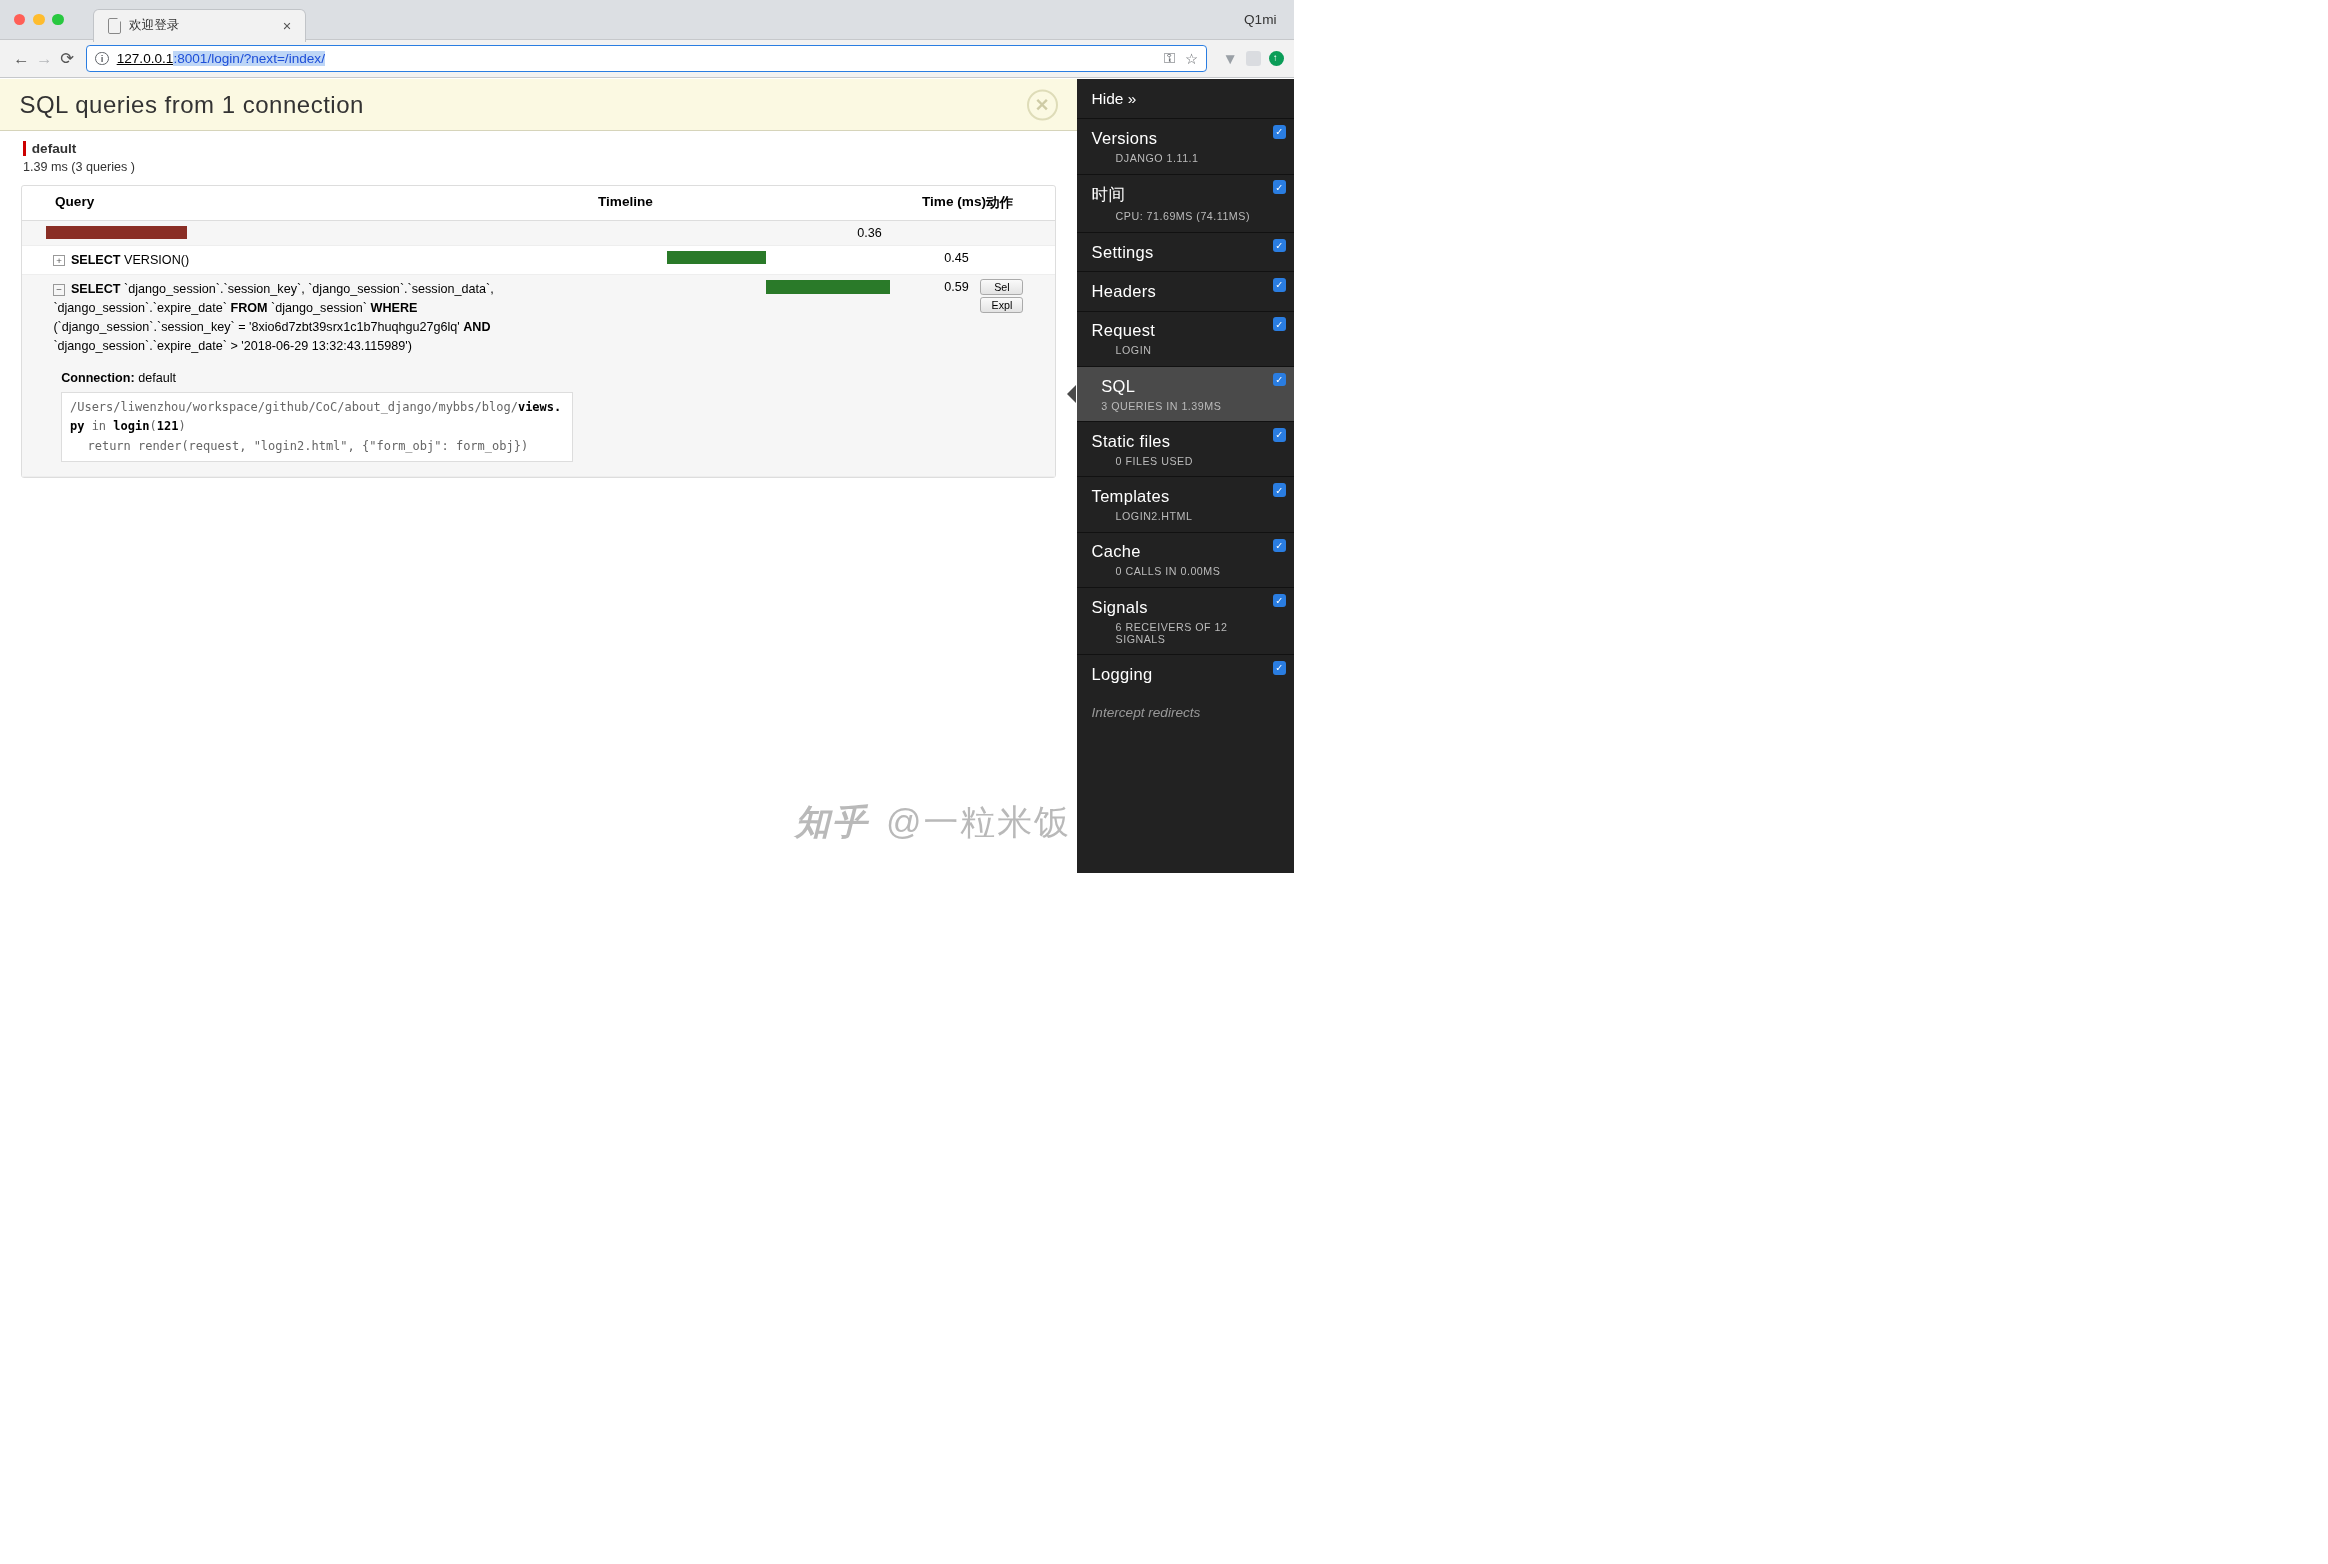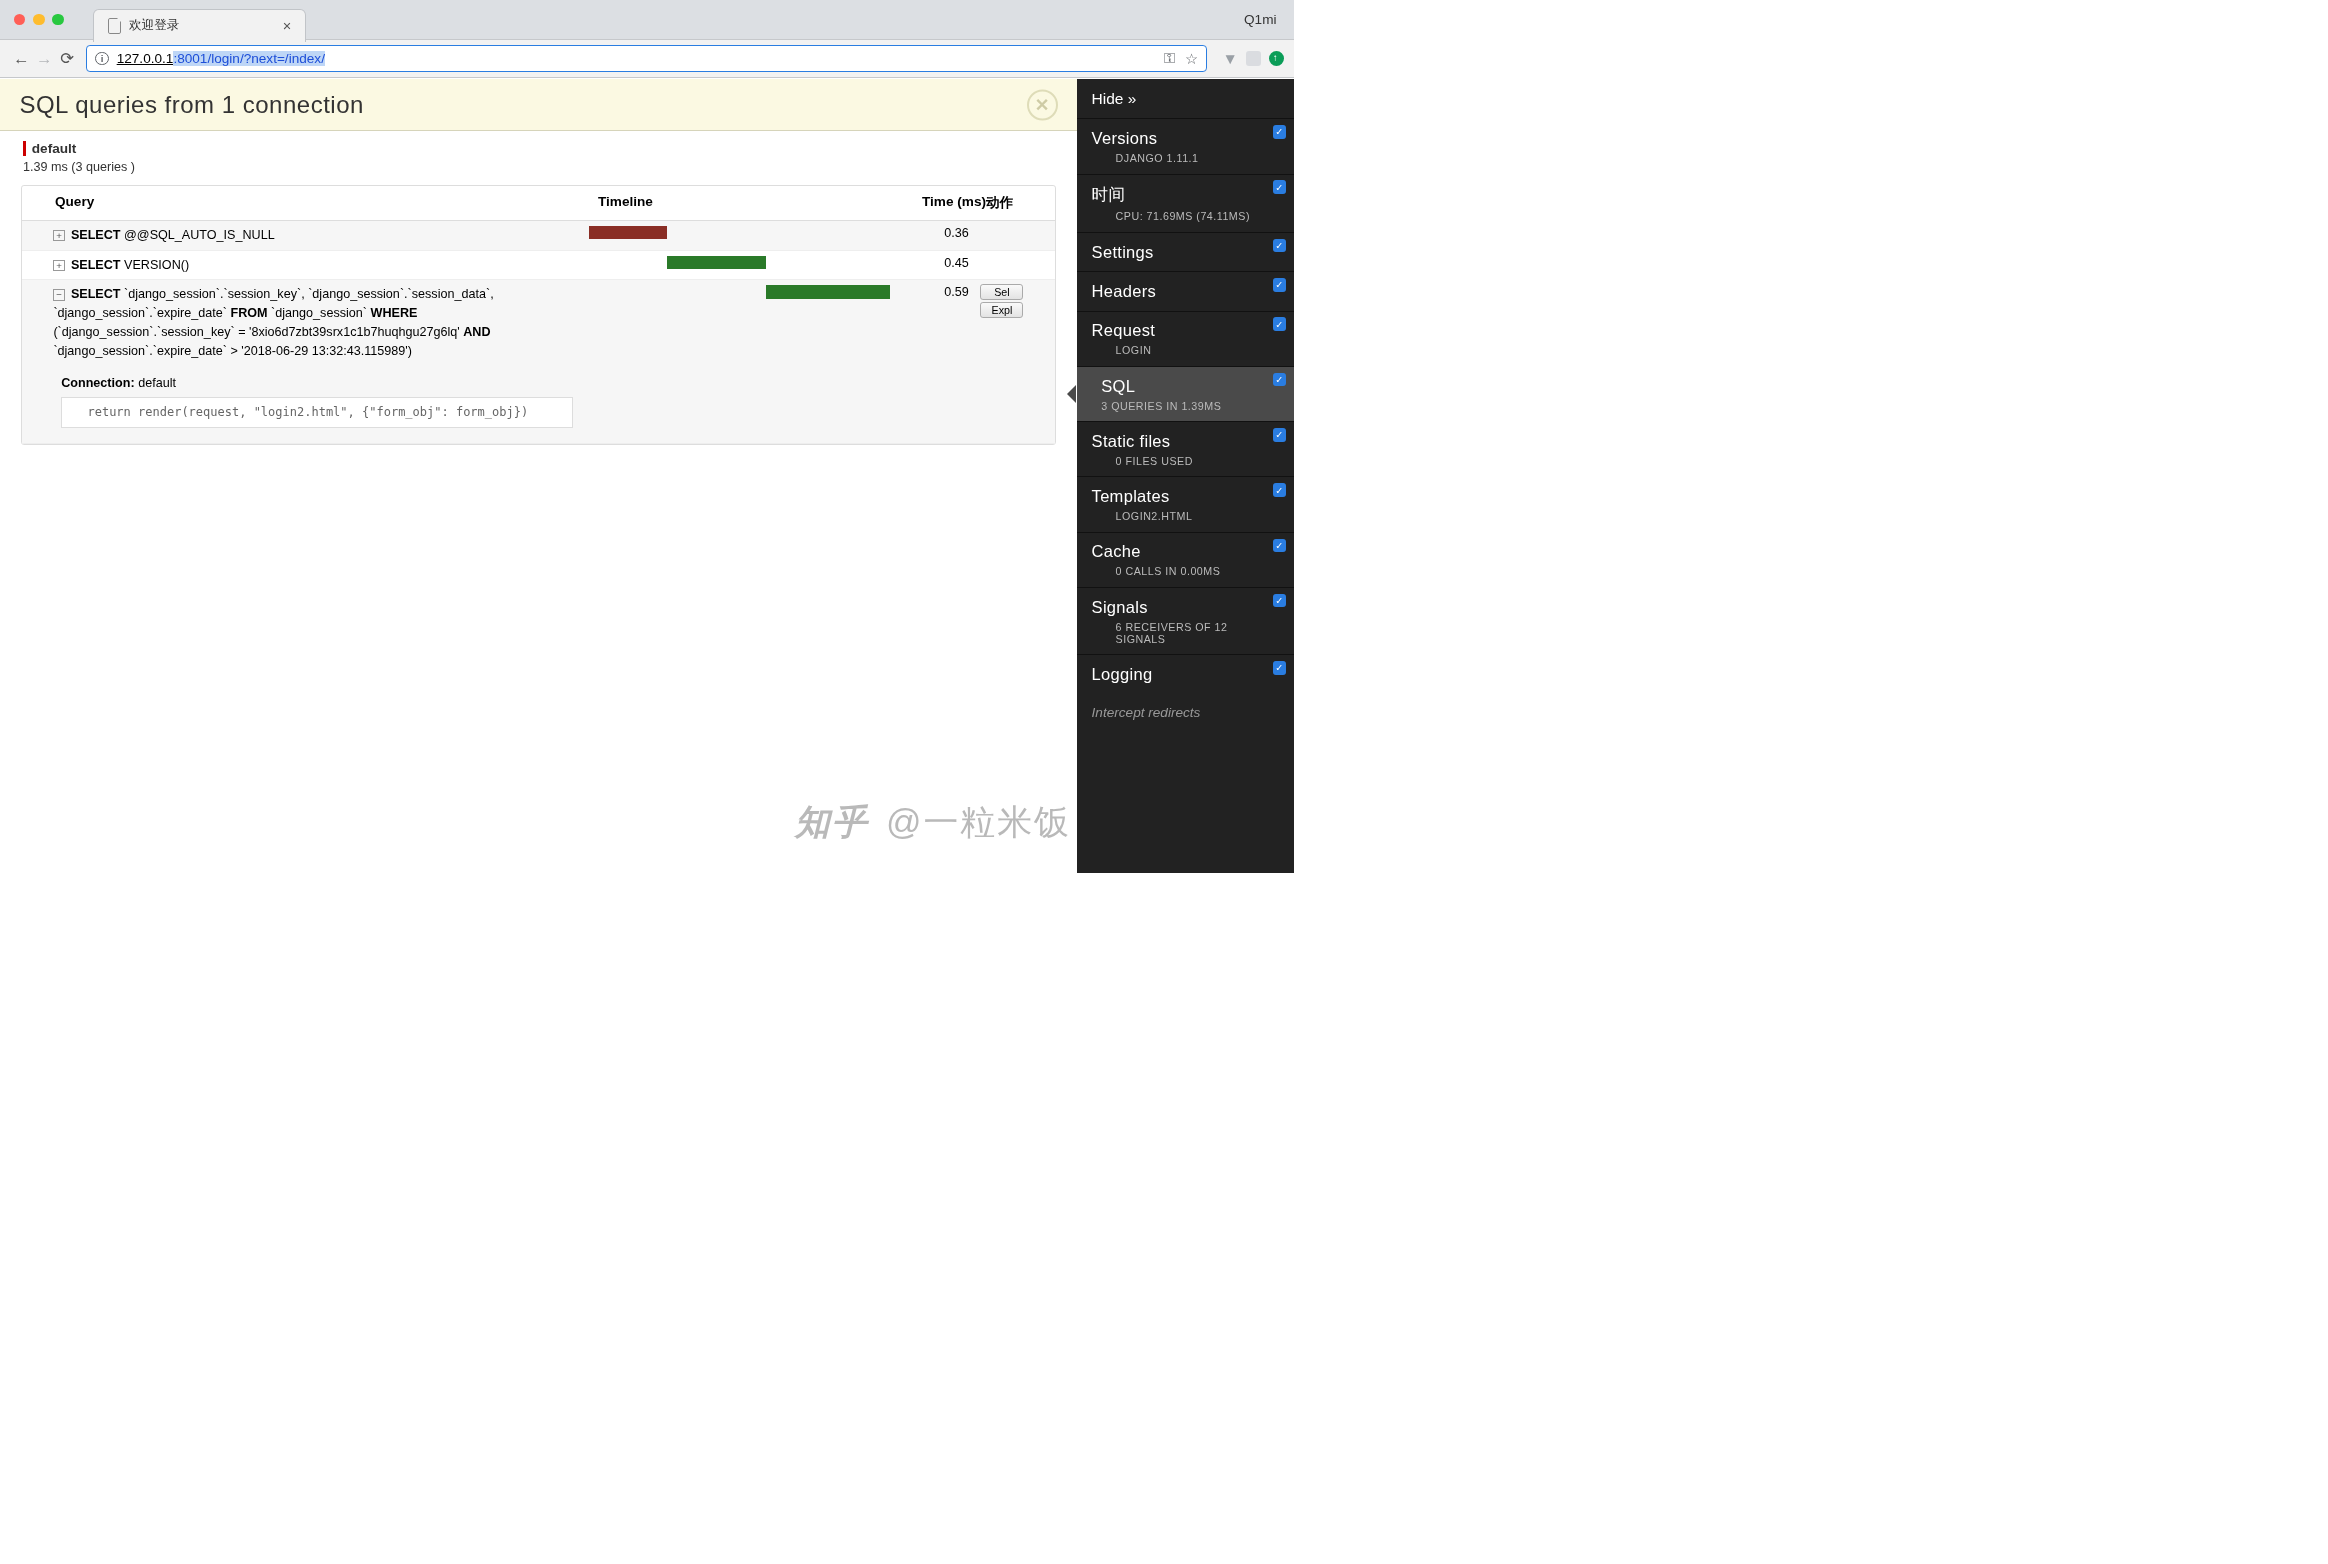--- a/index.html
+++ b/index.html
@@ -140,21 +140,20 @@
       <div></div>
       <div>Query</div>
       <div>Timeline</div>
       <div>Time (ms)</div>
       <div>动作</div>
     </div>
     <div id="sql-rows">
         <div class="sql-row alt">
           <div></div>
           <div class="row-marker"></div>
-          <div class="sql-query"><span style="display: inline-block; width: 17.5px;"><span class="expand-box">+</span></span><span class="kw">SELECT</span><span> @@SQL_AUTO_IS_NULL</span></div>
           <div class="timeline-cell">
             <div class="timeline-bar" style="left: 0%; width: 26%; background: rgb(138, 46, 37);"></div>
           </div>
           <div class="time-cell">0.36</div>
           <div class="action-cell"></div>
         </div>
         <div class="sql-row">
           <div></div>
           <div class="row-marker"></div>
           <div class="sql-query"><span style="display: inline-block; width: 17.5px;"><span class="expand-box">+</span></span><span class="kw">SELECT</span><span> VERSION()</span></div>
@@ -163,20 +162,21 @@
           </div>
           <div class="time-cell">0.45</div>
           <div class="action-cell"></div>
         </div>
         <div class="sql-row alt">
           <div></div>
           <div class="row-marker"></div>
           <div class="sql-query"><span style="display: inline-block; width: 17.5px;"><span class="expand-box">−</span></span><span class="kw">SELECT</span><span> `django_session`.`session_key`, `django_session`.`session_data`, `django_session`.`expire_date` <span class="kw">FROM</span> `django_session` <span class="kw">WHERE</span> (`django_session`.`session_key` = '8xio6d7zbt39srx1c1b7huqhgu27g6lq' <span class="kw">AND</span> `django_session`.`expire_date` &gt; '2018-06-29 13:32:43.115989')</span><div class="expanded-detail">
               <div class="conn-label"><b>Connection:</b> default</div>
               <div class="traceback-box">
+                <div>/Users/liwenzhou/workspace/github/CoC/about_django/mybbs/blog/<span class="strong">views.py</span><span> in </span><span class="strong">login</span><span>(</span><span class="strong">121</span><span>)</span></div>
                 <span class="return">return render(request, "login2.html", {"form_obj": form_obj})</span>
               </div>
             </div></div>
           <div class="timeline-cell">
             <div class="timeline-bar" style="left: 59%; width: 41%; background: rgb(42, 122, 41);"></div>
           </div>
           <div class="time-cell">0.59</div>
           <div class="action-cell">
             <div class="action-btn">Sel</div>
             <div class="action-btn">Expl</div>

